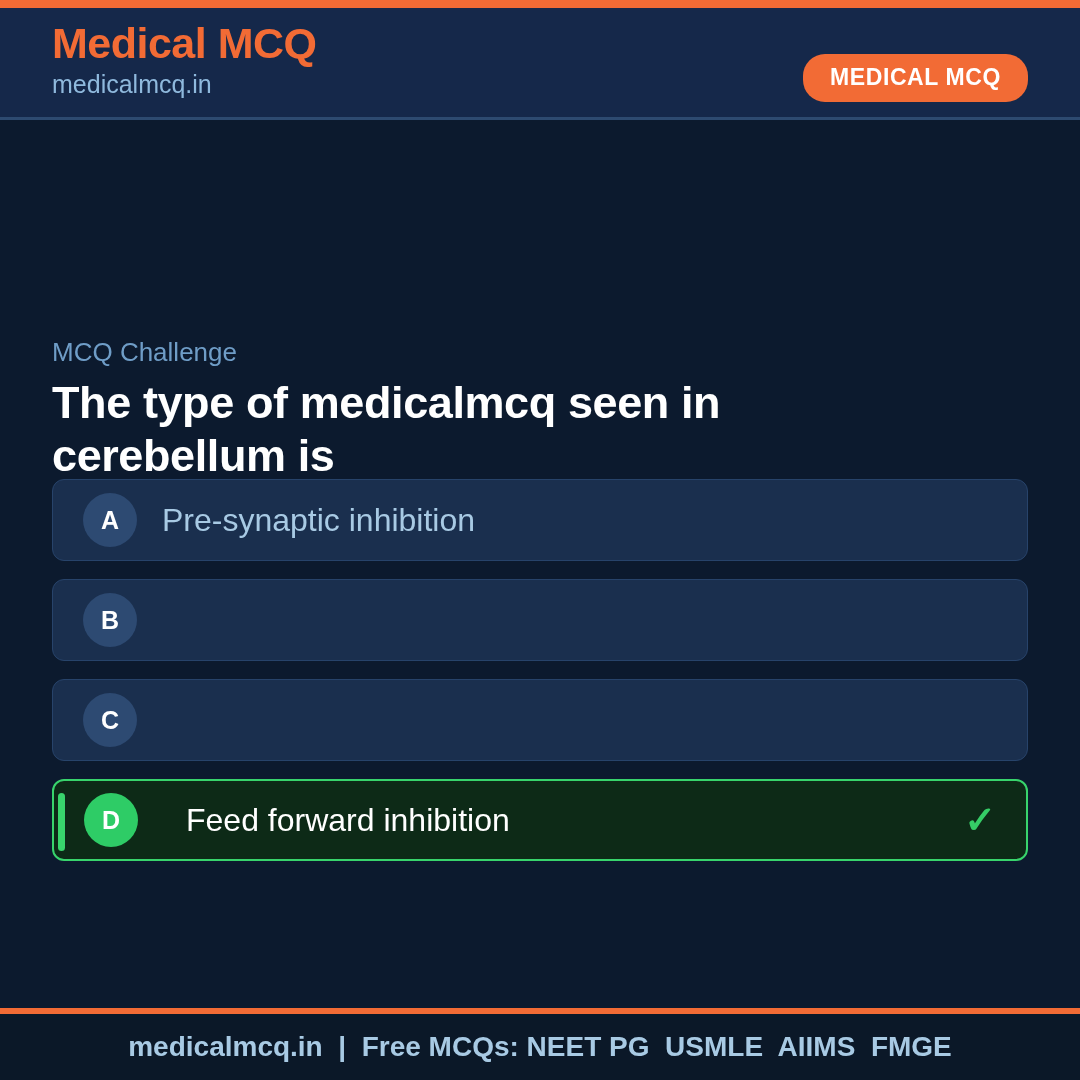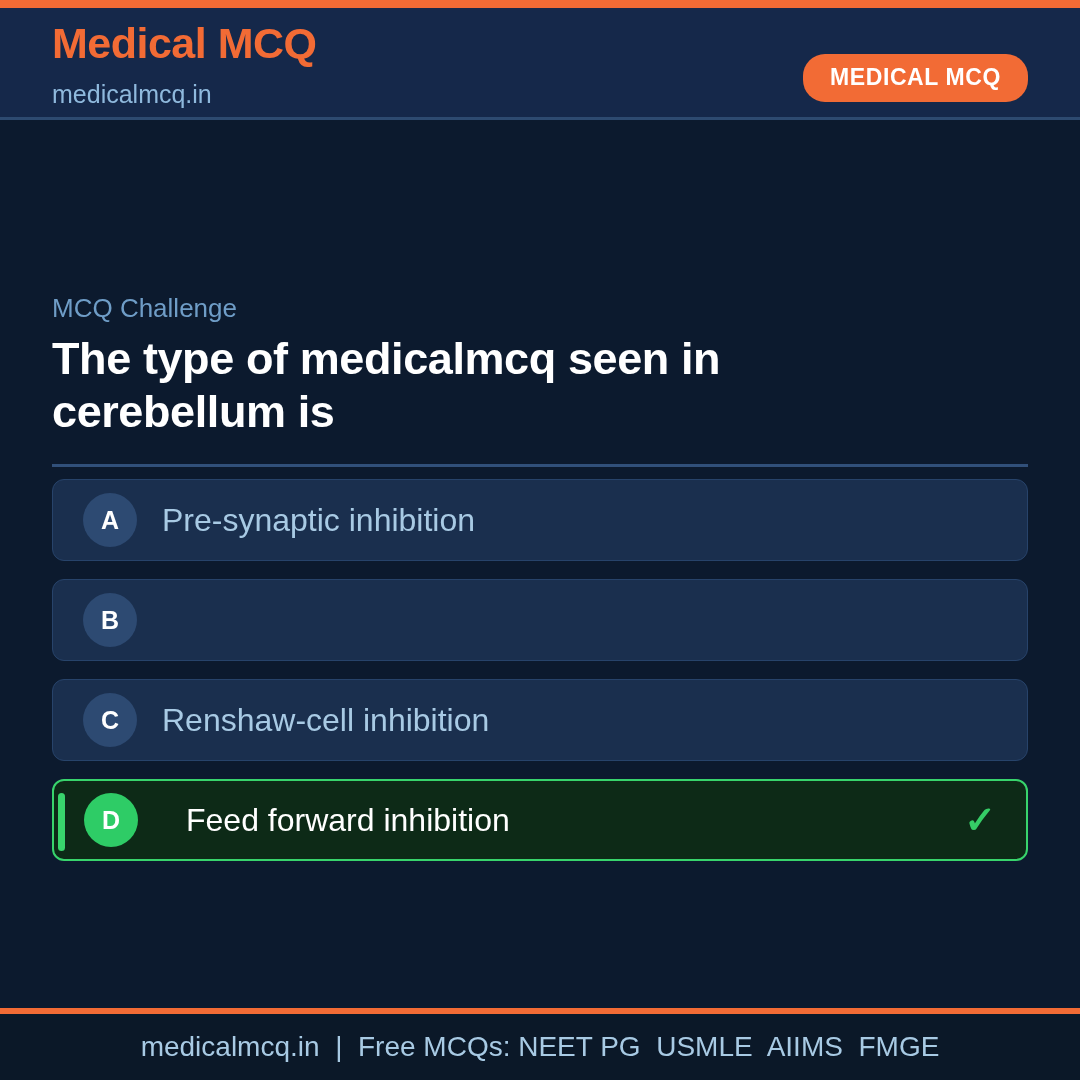--- a/index.html
+++ b/index.html
@@ -23,34 +23,34 @@
     background:#15284a;
     border-bottom:3px solid #2d4a70;
     padding-left:36px;
   }
   .brand{ position:absolute; left:52px; top:13px; }
   .brand-title{
     font-size:43px; font-weight:bold; color:#f26b35;
     letter-spacing:-0.5px; line-height:1.06;
   }
   .brand-sub{
-    font-size:25px; color:#8fb9dd; line-height:1.2; margin-top:12px;
+    font-size:25px; color:#8fb9dd; line-height:1.2; margin-top:2px;
   }
   .badge{
     position:absolute; right:52px; top:46px;
     background:#f26b35; color:#ffffff;
     font-size:23px; font-weight:bold; letter-spacing:0.6px;
     padding:10px 27px 11px; border-radius:22px;
     white-space:nowrap;
   }
 
   
   .qwrap{ position:absolute; left:52px; top:293px; width:976px; }
   .q-kicker{
-    font-size:26px; color:#6f9dc7; line-height:1.2; margin-bottom:9px;
+    font-size:26px; color:#6f9dc7; line-height:1.2; margin-bottom:9px;margin-top:44px;
   }
   .q-text{
     font-size:45px; font-weight:bold; color:#ffffff;
     line-height:1.17; letter-spacing:-0.4px; max-width:870px;
   }
   .q-divider{
     margin-top:26px; height:3px; width:976px; background:#31507a;
   }
 
   
@@ -82,21 +82,21 @@
   .option.correct .otext{ color:#ffffff;margin-left:48px; }
   .check{
     position:absolute; right:30px; top:50%; transform:translateY(-50%);
     color:#35cc66; font-size:38px; line-height:1; font-weight:bold;
   }
 
   
   .footer{
     position:absolute; bottom:0; left:0; width:1080px; height:72px;
     background:#0b1828; border-top:6px solid #f26b35;
-    display:flex; align-items:center; justify-content:center;
+    display:flex; align-items:center; justify-content:center;font-weight:bold;
   }
   .footer-text{
     font-size:28px; color:#a8cae4; white-space:pre; line-height:1.2;
   }
 </style>
 </head>
 <body>
 
 <div class="top-accent"></div>
 
@@ -120,21 +120,20 @@
     <div class="letter">A</div>
     <div class="otext">Pre-synaptic inhibition</div>
   </div>
 
   <div class="option">
     <div class="letter">B</div>
   </div>
 
   <div class="option">
     <div class="letter">C</div>
-    <div class="otext">Renshaw-cell inhibition</div>
   </div>
 
   <div class="option correct">
     <div class="accent-bar"></div>
     <div class="letter">D</div>
     <div class="otext">Feed forward inhibition</div>
     <div class="check">✓</div>
   </div>
 
 </div>

